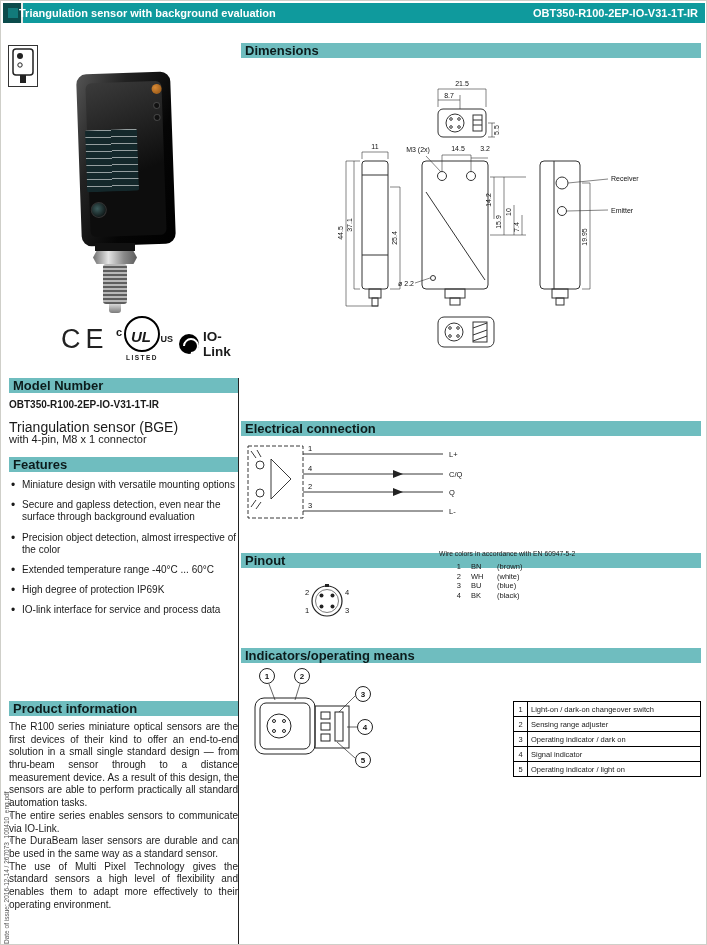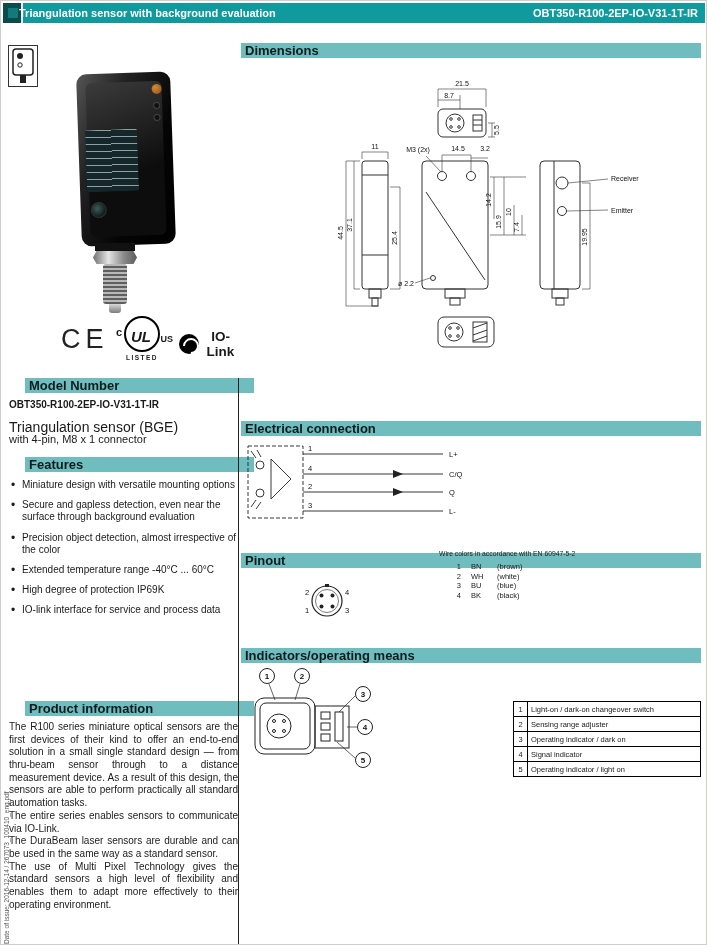--- a/index.html
+++ b/index.html
@@ -14,21 +14,21 @@
   .brand-square::after { content:""; position:absolute; left:5px; top:5px; width:10px; height:10px; background:#127a7a; }
   .topbar-title { position:absolute; left:16px; top:4px; color:#fff; font-size:11px; font-weight:bold; }
   .topbar-part  { position:absolute; right:7px; top:4px; color:#fff; font-size:11px; font-weight:bold; }
 
   .side-note { position:absolute; left:2px; top:943px; transform:rotate(-90deg); transform-origin:0 0;
                font-size:6.5px; color:#555; white-space:nowrap; }
 
   
   .bar { position:absolute; height:15px; background:var(--c-bar,#6fbdbf); font-size:13px; font-weight:bold;
          line-height:15px; padding-left:4px; color:#0c1c1c; }
-  .left-bar { left:24px; width:229px; }
+  .left-bar { left:8px; width:229px; }
   .right-bar { left:240px; width:460px; }
 
   .col-divider { position:absolute; left:237px; top:377px; width:1px; height:566px; background:#222; }
 
   
   .pictogram { position:absolute; left:7px; top:44px; width:30px; height:42px; border:1px solid #333; background:#fff; }
 
   
   .photo { position:absolute; left:52px; top:72px; width:140px; height:250px; }
   .photo-body { position:absolute; left:26px; top:0; width:94px; height:172px; border-radius:10px;
@@ -57,21 +57,21 @@
 
   
   .certs { position:absolute; left:8px; top:315px; width:229px; height:60px; }
   .ce { position:absolute; left:52px; top:8px; font-size:27px; letter-spacing:5px; color:#222; }
   .ul-wrap { position:absolute; left:104px; top:0; width:58px; }
   .ul-circle { margin:0 auto; width:36px; height:36px; border:2.5px solid #000; border-radius:50%; position:relative; }
   .ul-mark-text { position:absolute; left:5px; top:10px; font-size:15px; font-weight:bold; font-style:italic; }
   .ul-c  { position:absolute; left:-10px; top:8px;  font-size:11px; font-weight:bold; }
   .ul-us { position:absolute; right:-15px; top:16px; font-size:9px;  font-weight:bold; }
   .ul-listed { text-align:center; font-size:6.5px; font-weight:bold; letter-spacing:1.5px; margin-top:2px; }
-  .iolink-wrap { position:absolute; left:170px; top:13px; display:flex; align-items:center; gap:4px;text-align:center; }
+  .iolink-wrap { position:absolute; left:170px; top:13px; display:flex; align-items:center; gap:4px; }
   .iolink-circle { width:20px; height:20px; border-radius:50%; background:#000; position:relative; flex:0 0 auto; }
   .iolink-circle::after { content:""; position:absolute; left:4px; top:4px; width:12px; height:12px; border-radius:50%;
                           border:2.5px solid #fff; border-left-color:transparent; transform:rotate(-45deg); }
   .iolink-label { font-size:13.5px; font-weight:bold; }
 
   
   .model-value { position:absolute; left:8px; top:398px; width:229px; font-size:10px; font-weight:bold; }
   .model-desc1 { position:absolute; left:8px; top:418px; width:229px; font-size:14px; }
   .model-desc2 { position:absolute; left:8px; top:432px; width:229px; font-size:11px; }
 

